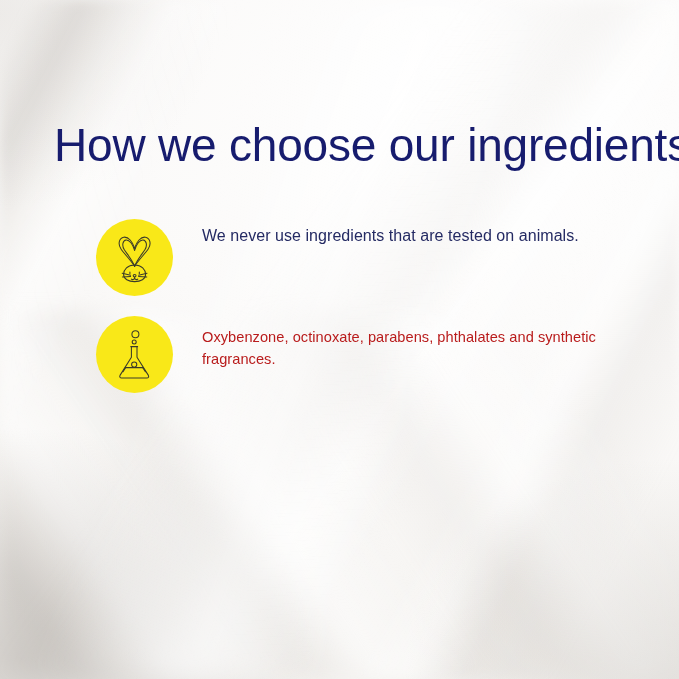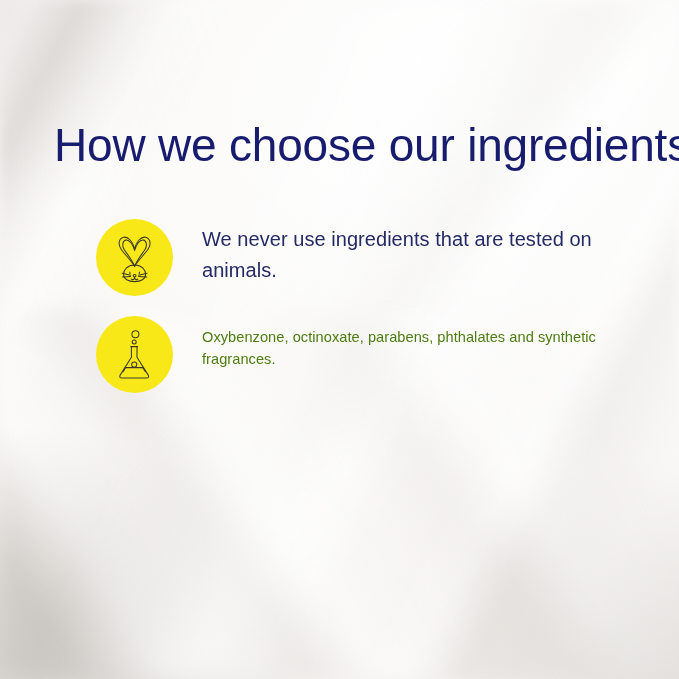--- a/index.html
+++ b/index.html
@@ -140,33 +140,33 @@
     display: block;
   }
 
   .claim-text-wrap {
     padding-top: 5px;
     flex: 1 1 auto;
   }
 
   .claim-text {
     margin: 0;
-    font-size: 20px;
+    font-size: 16px;
     line-height: 1.53;
     font-weight: 400;
     color: #242a63;
     letter-spacing: 0.05px;
   }
 
   .claim-note {
     margin: 6px 0 0 0;
     font-size: 14.6px;
     line-height: 1.5;
     font-weight: 400;
-    color: #4d7c0f;
+    color: #b91c1c;
     letter-spacing: 0.05px;
   }
 </style>
 </head>
 <body>
 
 <div id="poster">
 
   <div class="bg-layer bg-base"></div>
   <div class="bg-layer bg-folds-a"></div>

